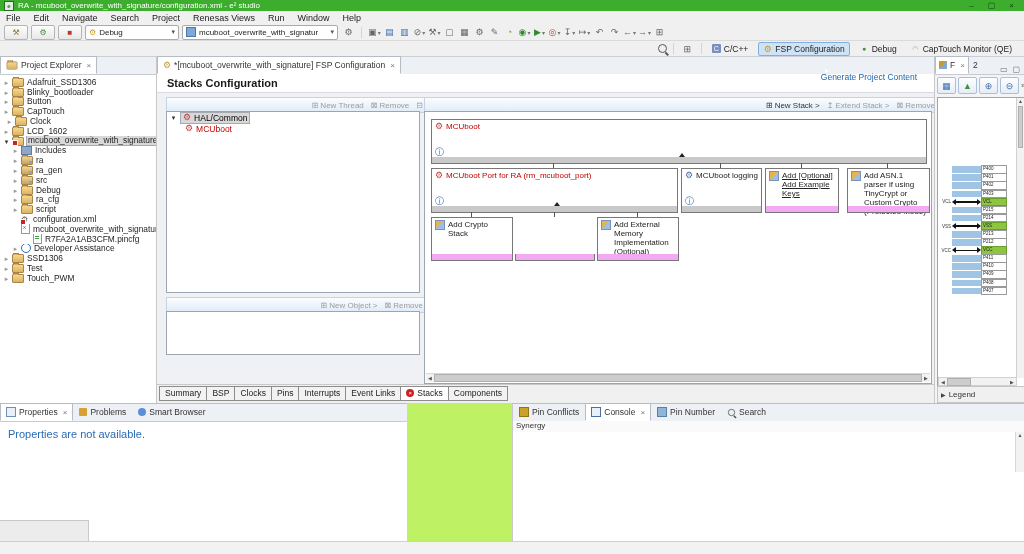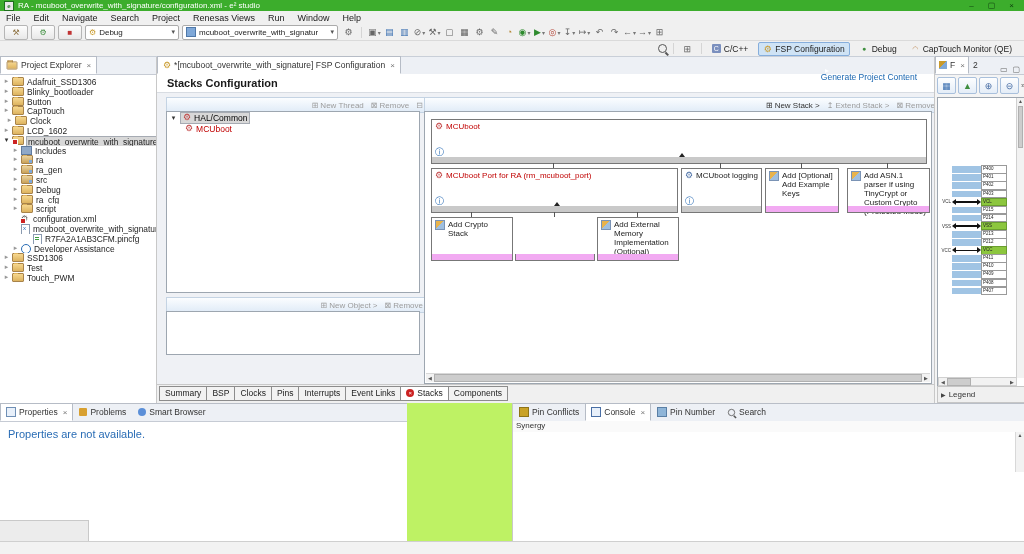--- a/index.html
+++ b/index.html
@@ -33,21 +33,21 @@
   
   .tabstrip{position:absolute;left:0;top:0;right:0;height:17px;background:#EDF0F5;border-bottom:1px solid #C6CBD4;display:flex;align-items:flex-end;}
   .vtab{display:flex;align-items:center;gap:3px;height:16px;padding:0 5px;font-size:8.5px;color:#333;border:1px solid transparent;}
   .vtab.active{background:#FFFFFF;border:1px solid #B6BCC6;border-bottom:1px solid #FFFFFF;}
   .vtab .cls{color:#777;font-size:8px;margin-left:2px;}
   .striptools{margin-left:auto;display:flex;gap:5px;align-items:center;padding-right:4px;color:#666;font-size:8px;}
   .vtb{cursor:default;}
   
   #pe{left:0;top:57px;width:157px;height:346px;background:#FFFFFF;border-right:1px solid #C8C8C8;}
   #pe-tree{position:absolute;left:0;top:18px;right:0;bottom:0;background:#fff;overflow:hidden;padding-top:2px;}
-  .trow{display:flex;align-items:flex-start;gap:2px;height:9.8px;font-size:8.4px;color:#1E1E1E;white-space:nowrap;overflow:hidden;}
+  .trow{display:flex;align-items:flex-end;gap:2px;height:9.8px;font-size:8.4px;color:#1E1E1E;white-space:nowrap;overflow:hidden;}
   .twisty{width:7px;flex:none;font-size:7px;color:#333;text-align:center;line-height:8px;}
   .twisty.dim{color:#9A9A9A;}
   .t-ico{flex:none;position:relative;}
   .t-label{padding:0 1px;}
   .t-label.sel{background:#D8D8D8;border:1px solid #A6ABB3;}
   .ico-folder,.ico-folder2,.ico-project-error,.ico-srcpkg{width:10px;height:7px;background:linear-gradient(#F6D78F,#DDB35F);border:1px solid #A8834A;border-radius:1px;position:relative;}
   .ico-folder::before,.ico-folder2::before,.ico-project-error::before,.ico-srcpkg::before{content:"";position:absolute;top:-2px;left:0;width:4px;height:1px;background:#DDB35F;border:1px solid #A8834A;border-bottom:none;}
   .ico-srcpkg{background:linear-gradient(#EBD3A0,#C9A159);}
   .ico-srcpkg::after{content:"";position:absolute;right:0;bottom:0;width:3px;height:3px;background:#7FA8D8;}
   .ico-project-error::after,.ico-config-error::after{content:"";position:absolute;left:-1px;bottom:-1px;width:4px;height:4px;background:#CC2222;border:1px solid #fff;}
@@ -498,21 +498,21 @@
 
         <div class="blk" style="left:256px;top:56px;width:79px;height:38px;">
           <div class="bt">
               <span style="color:#4A6FA5;font-size:9px;line-height:9px;">⚙</span>
               <span>MCUboot logging</span>
             </div>
           <span class="binfo">ⓘ</span>
         </div>
         <div class="strip gray" style="left:256px;top:94px;width:79px;"></div>
 
-        <div class="blk" style="left:340px;top:56px;width:72px;height:38px;">
+        <div class="blk" style="left:340px;top:56px;width:72px;height:38px;text-decoration:underline;">
           <div class="bt">
               <span class="addico"></span>
               <span>Add [Optional] Add Example Keys</span>
             </div>
         </div>
         <div class="strip pink" style="left:340px;top:94px;width:72px;"></div>
 
         <div class="blk" style="left:422px;top:56px;width:81px;height:38px;">
           <div class="bt">
               <span class="addico"></span>

